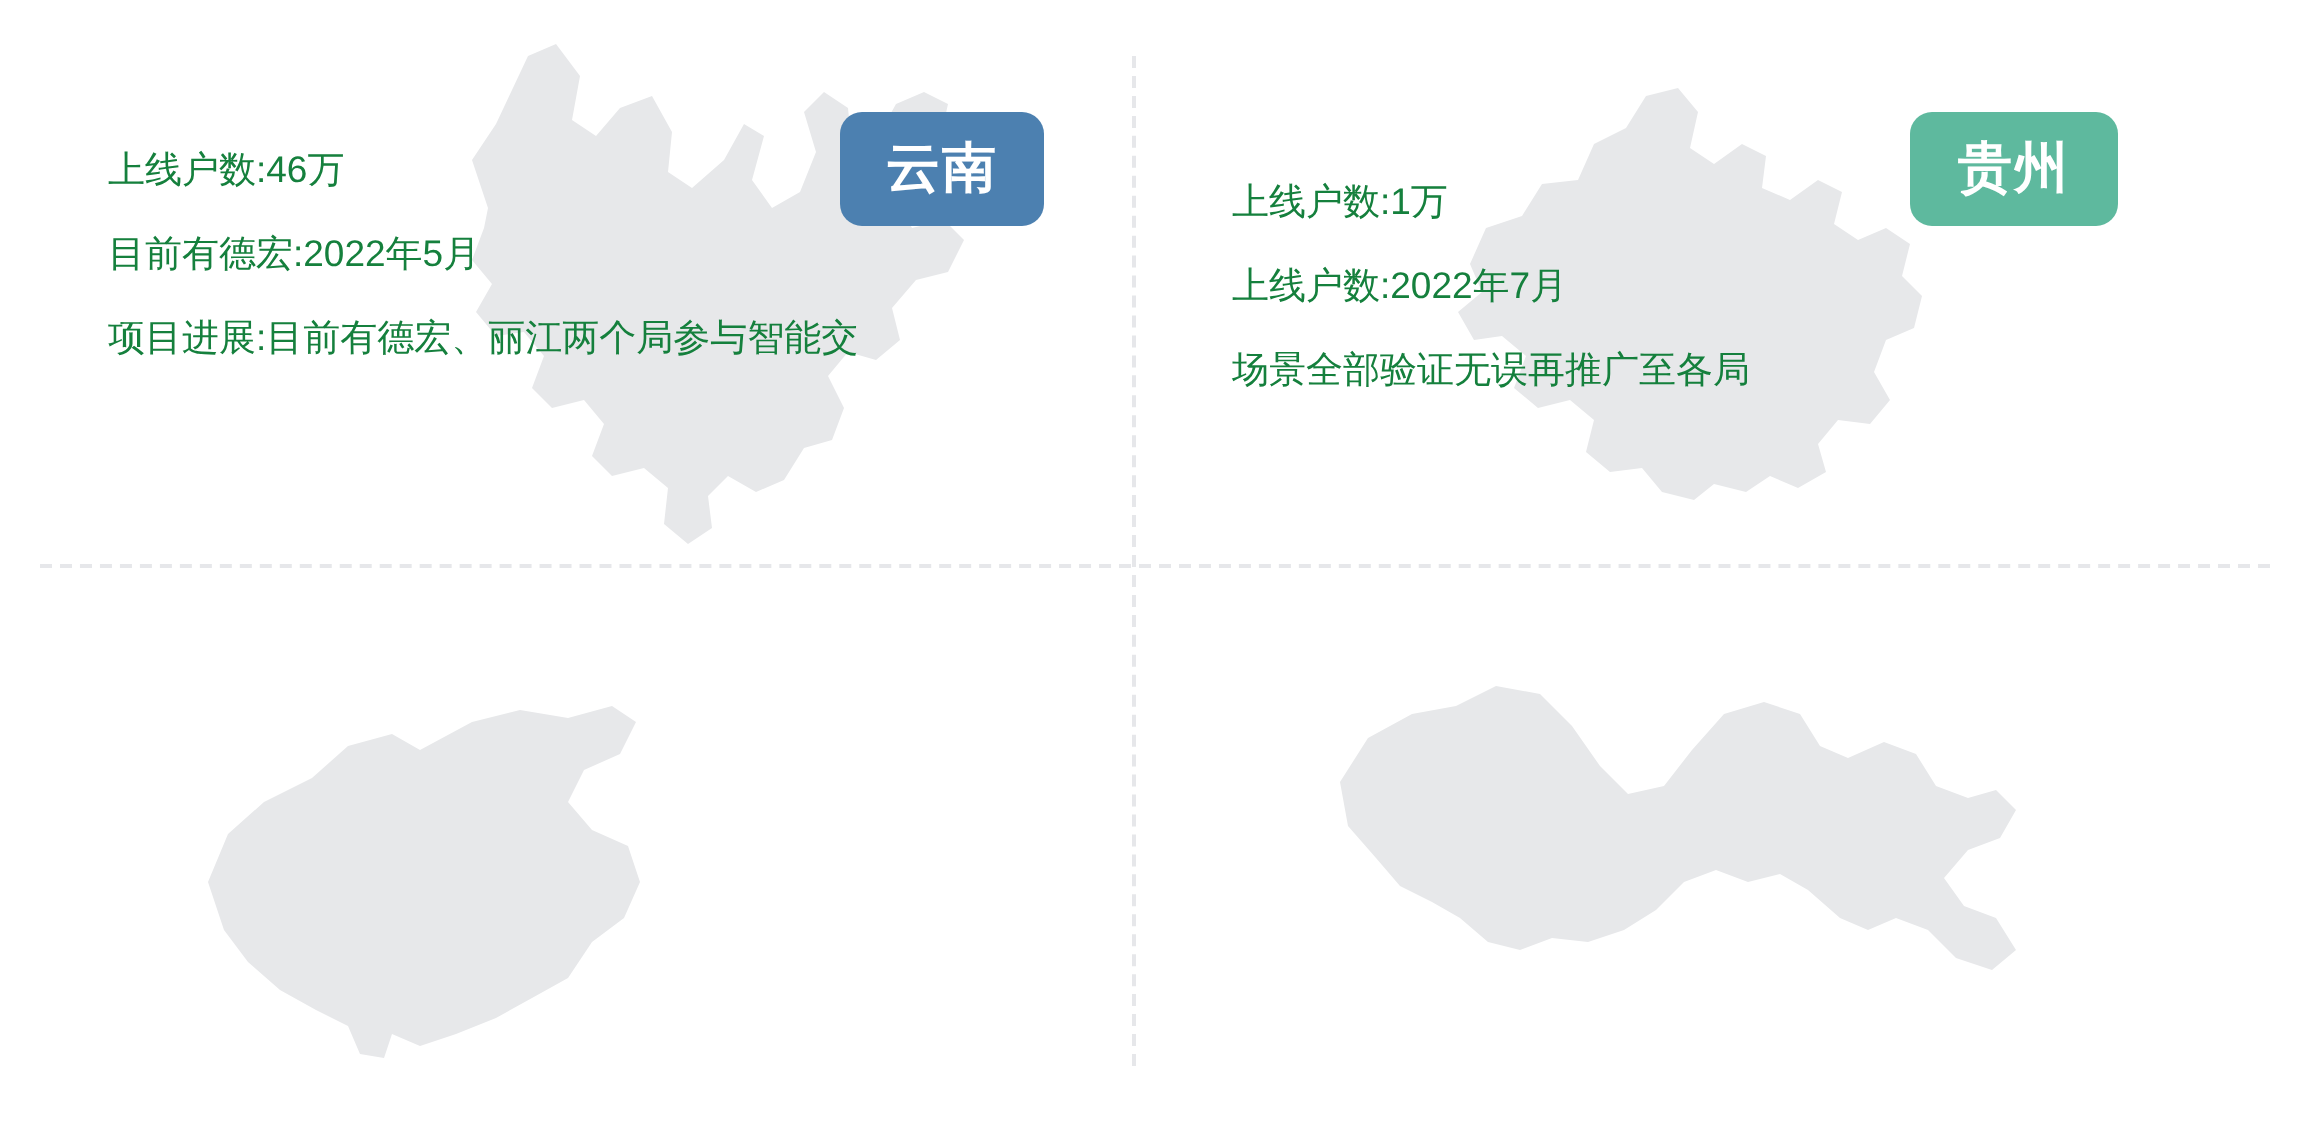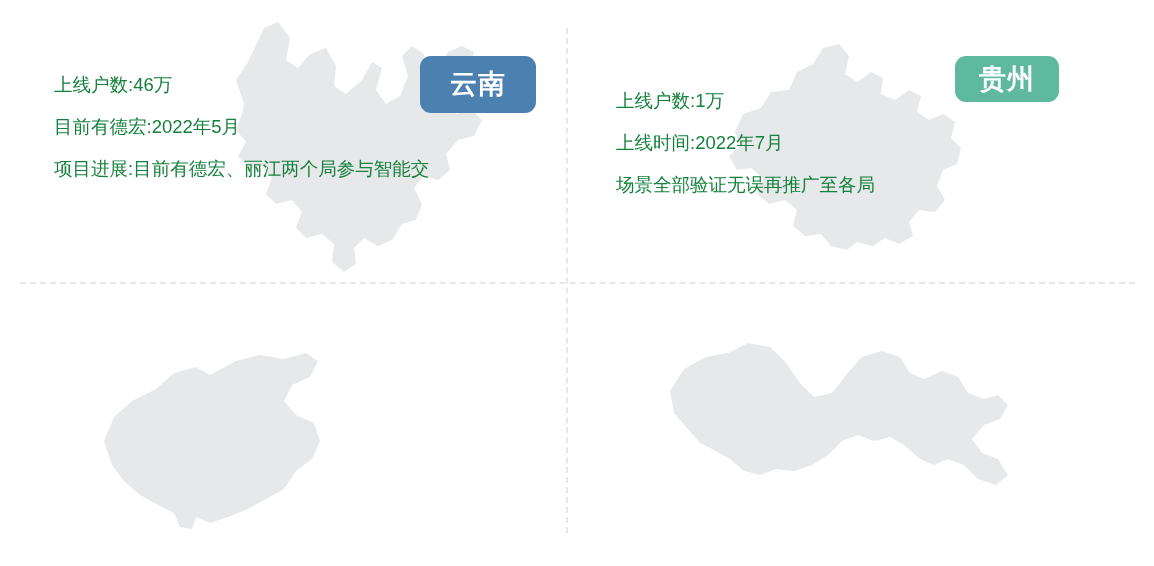--- a/index.html
+++ b/index.html
@@ -72,22 +72,22 @@
     justify-content: center;
     border-radius: 11px;
     color: #ffffff;
     font-size: 27px;
     font-weight: bold;
     letter-spacing: 1px;
     line-height: 1;
     text-align: center;
     white-space: nowrap;
   }
-  #badge-yunnan   { left: 420px; top: 56px;  width: 116px; height: 57px; background: #4c80b0; }
-  #badge-guizhou  { left: 378px; top: 56px;  width: 104px; height: 46px; background: #5eb99e; }
+  #badge-yunnan   { left: 420px; top: 56px;  width: 102px; height: 57px; background: #4c80b0; }
+  #badge-guizhou  { left: 378px; top: 56px;  width: 104px; height: 57px; background: #5eb99e; }
 
   
   .lines {
     position: absolute;
     z-index: 2;
     font-size: 18.5px;
     color: #15803d;
     line-height: 42px;
     white-space: nowrap;
   }
@@ -134,21 +134,21 @@
                  L210,62 L222,68 L218,84 L230,92 L244,86 L256,94 L252,110 L262,120
                  L258,136 L244,142 L238,158 L246,172 L236,184 L220,182 L210,194
                  L214,208 L200,216 L186,210 L174,218 L158,214 L148,222 L132,218
                  L122,206 L106,208 L94,198 L98,182 L86,172 L70,176 L58,166 L64,150
                  L52,140 L38,142 L30,128 L42,118 Z"></path>
       </svg>
     </div>
     <div class="badge" id="badge-guizhou">贵州</div>
     <div class="lines" id="lines-guizhou">
       <span class="line">上线户数:1万</span>
-      <span class="line">上线时间:2022年7月</span>
+      <span class="line">上线户数:2022年7月</span>
       <span class="line">场景全部验证无误再推广至各局</span>
     </div>
   </div>
 
   <div class="card" id="card-hainan">
     <div class="map-watermark" id="map-hainan">
       <svg viewBox="0 0 290 215" width="290" height="215" aria-hidden="true">
         <path d="M34,110 L44,86 L62,70 L86,58 L104,42 L126,36 L140,44 L166,30
                  L190,24 L214,28 L236,22 L248,30 L240,46 L222,54 L214,70 L226,84
                  L244,92 L250,110 L242,128 L226,140 L214,158 L196,168 L178,178

